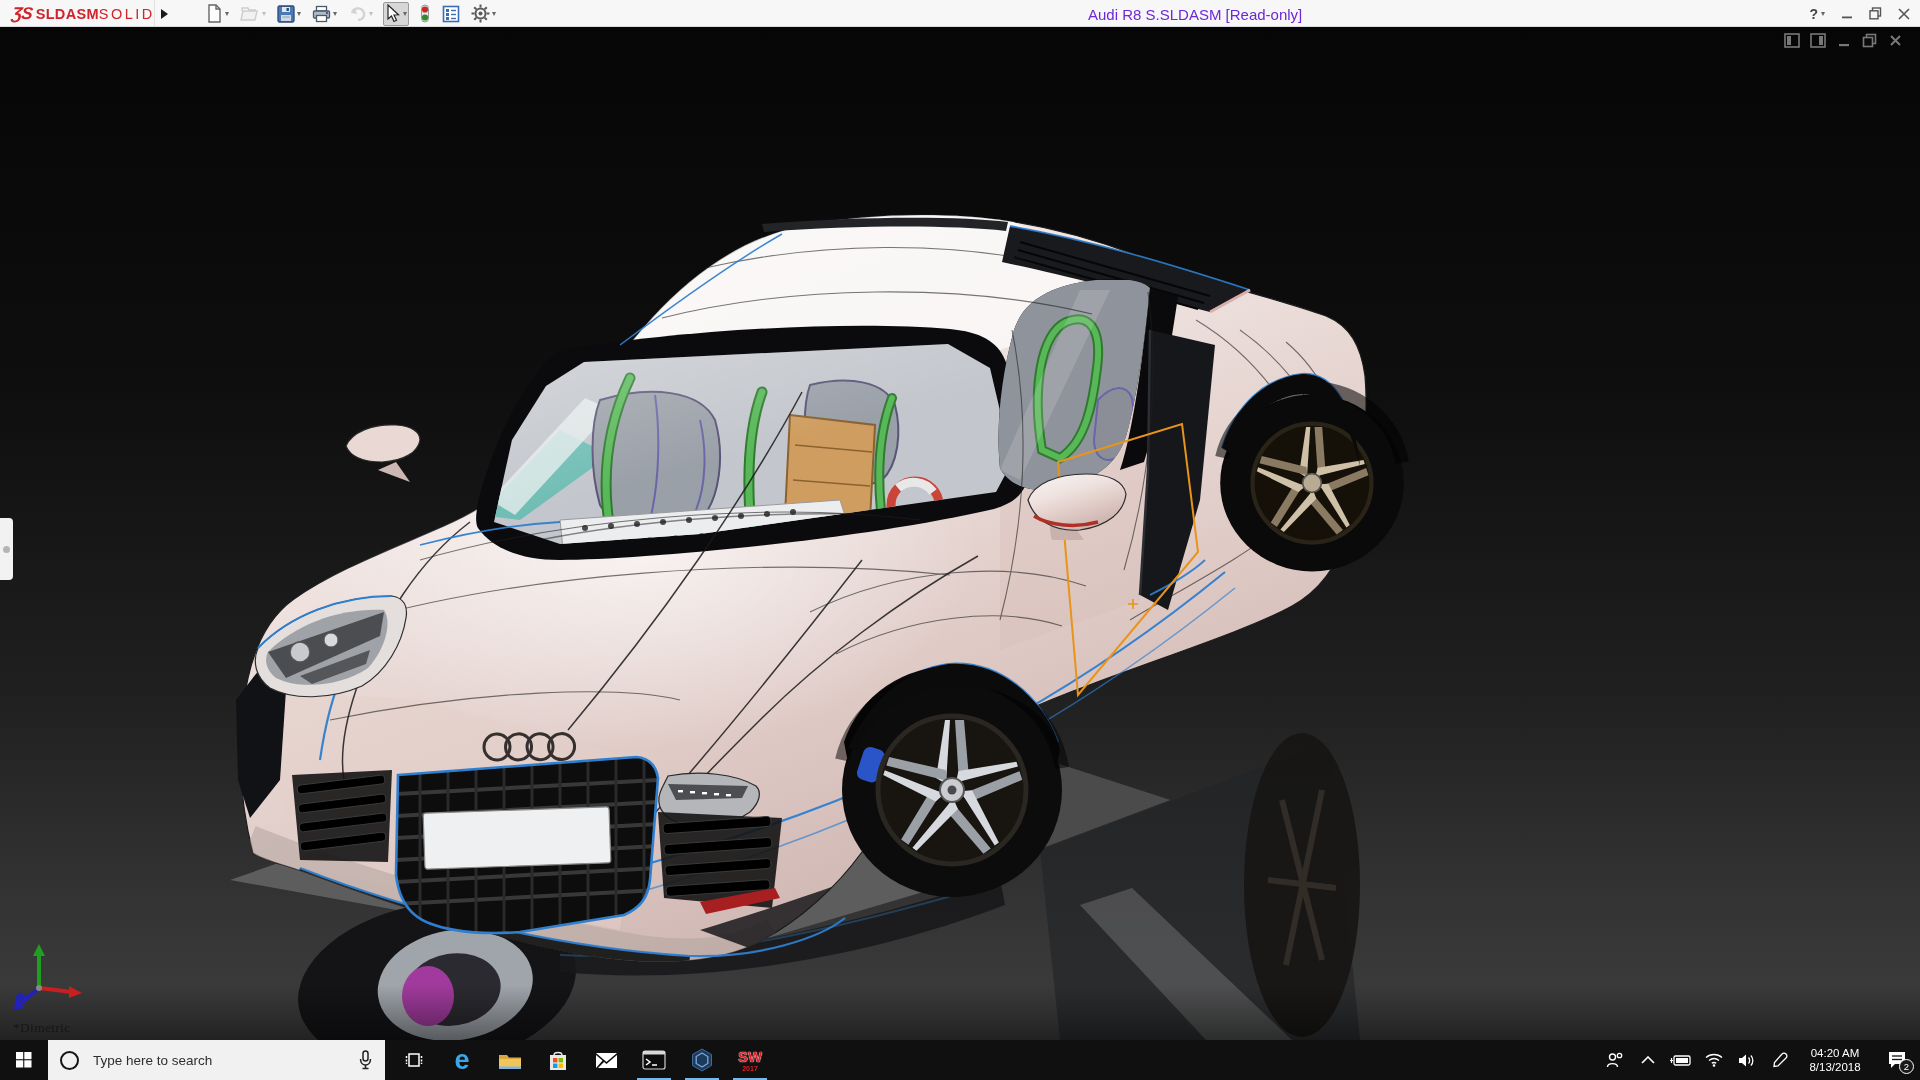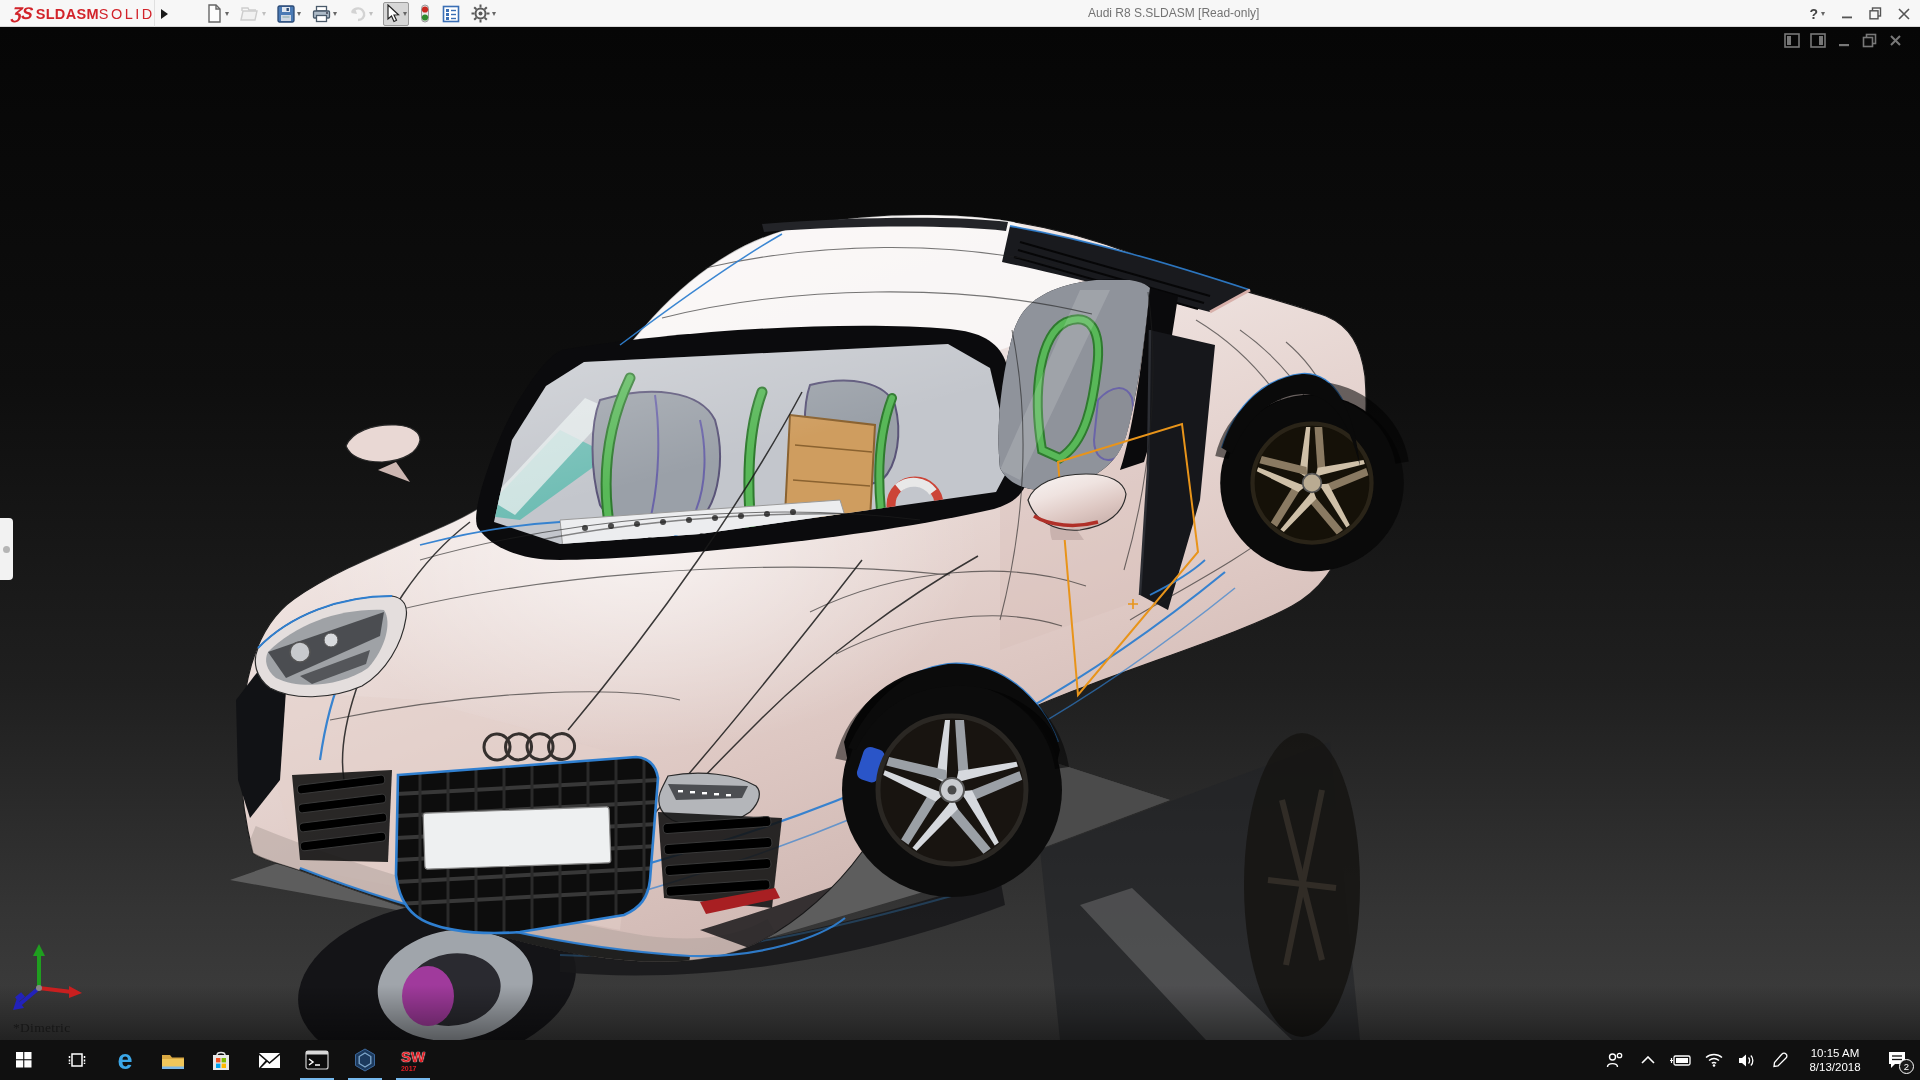--- a/index.html
+++ b/index.html
@@ -17,21 +17,21 @@
   .flyout{position:absolute;left:154px;top:0;height:27px;width:20px;display:flex;align-items:center;
     justify-content:center;border-left:1px solid #e0e0e0;cursor:pointer;}
   .flyout .tri{width:0;height:0;border-left:7px solid #1a1a1a;border-top:5px solid transparent;
     border-bottom:5px solid transparent;}
   .toolbar{position:absolute;left:204px;top:0;height:27px;display:flex;align-items:center;gap:9px;}
   .titem{display:flex;align-items:center;height:24px;padding:0 1px;border-radius:2px;}
   .titem svg{display:block;}
   .titem .caret{font-size:8px;color:#666;margin-left:2px;line-height:1;}
   .titem.disabled{opacity:.38;}
   .titem.selected{background:#d7d7d7;border:1px solid #9a9a9a;}
-  .title-text{position:absolute;left:1088px;top:6px;font-size:12px;color:#737373;white-space:nowrap;}
+  .title-text{position:absolute;left:1088px;top:6px;font-size:15px;color:#6d28d9;white-space:nowrap;}
   .win-controls{position:absolute;right:10px;top:0;height:27px;display:flex;align-items:center;gap:16px;}
   .wc{color:#555;font-size:13px;display:flex;align-items:center;cursor:pointer;}
   .wc svg{display:block;}
   .help-q{font-weight:bold;font-size:14px;color:#444;}
   .help-caret{font-size:8px;color:#666;margin-left:3px;}
 
   
   .viewport{position:absolute;left:0;top:27px;width:1920px;height:1013px;background:#0a0a0a;}
   .scene{position:absolute;left:0;top:0;}
   .doc-controls{position:absolute;right:16px;top:5px;display:flex;align-items:center;gap:9px;}
@@ -47,21 +47,21 @@
   .taskbar{position:absolute;left:0;top:1040px;width:1920px;height:40px;background:#101010;
     display:flex;align-items:stretch;}
   .start{width:48px;display:flex;align-items:center;justify-content:center;cursor:pointer;}
   .searchbox{width:337px;background:#f1f1f1;display:flex;align-items:center;padding:0 12px;cursor:text;}
   .searchbox .ring{width:19px;height:19px;border:2.6px solid #141414;border-radius:50%;margin-right:14px;flex:none;}
   .searchbox .ph{font-size:13.5px;color:#2e2e2e;flex:1;}
   .apps{display:flex;margin-left:5px;}
   .appslot{width:48px;position:relative;display:flex;align-items:center;justify-content:center;cursor:pointer;}
   .appslot.running::after{content:"";position:absolute;left:7px;right:7px;bottom:0;height:2px;background:var(--underline,#76b9ed);}
   .edge-e{font-size:27px;font-weight:bold;color:#3ba7e8;line-height:1;}
-  .sw-badge{display:flex;flex-direction:column;align-items:flex-start;line-height:1;}
+  .sw-badge{display:flex;flex-direction:column;align-items:center;line-height:1;}
   .sw-badge .sw{font-size:15px;font-weight:bold;color:#e01f26;text-shadow:0 0 1px #fff,0 0 1px #fff;}
   .sw-badge .yr{font-size:7px;font-weight:bold;color:#e01f26;margin-top:1px;}
   .tray{margin-left:auto;display:flex;align-items:center;}
   .trayic{width:33px;height:40px;display:flex;align-items:center;justify-content:center;cursor:pointer;}
   .clock{width:78px;text-align:center;color:#fff;font-size:11.5px;line-height:14px;cursor:pointer;}
   .notif{position:relative;width:46px;height:40px;display:flex;align-items:center;justify-content:center;cursor:pointer;}
   .notif .badge{position:absolute;right:6px;bottom:6px;width:15px;height:15px;border-radius:50%;
     background:#1a1a1a;border:1.5px solid #fff;color:#fff;font-size:9.5px;display:flex;
     align-items:center;justify-content:center;}
 </style>
@@ -602,20 +602,30 @@
 <div class="taskbar">
   <div class="start">
     <svg width="16" height="16" viewBox="0 0 16 16">
       <rect x="0" y="0" width="7.2" height="7.2" fill="#fff"></rect>
         <rect x="8.3" y="0" width="7.2" height="7.2" fill="#fff"></rect>
       <rect x="0" y="8.3" width="7.2" height="7.2" fill="#fff"></rect>
         <rect x="8.3" y="8.3" width="7.2" height="7.2" fill="#fff"></rect>
     </svg>
   </div>
 
+  <div class="searchbox">
+    <span class="ring"></span>
+    <span class="ph">Type here to search</span>
+    <svg width="15" height="20" viewBox="0 0 15 20">
+      <rect x="5" y="1" width="5" height="10" rx="2.5" fill="none" stroke="#222" stroke-width="1.5"></rect>
+      <path d="M2.5 9 C2.5 13 5 15 7.5 15 C10 15 12.5 13 12.5 9" fill="none" stroke="#222" stroke-width="1.5"></path>
+      <line x1="7.5" y1="15" x2="7.5" y2="18" stroke="#222" stroke-width="1.5"></line>
+      <line x1="4.5" y1="18.5" x2="10.5" y2="18.5" stroke="#222" stroke-width="1.5"></line>
+    </svg>
+  </div>
 
   <div class="apps">
     <div class="appslot">
       <svg width="20" height="18" viewBox="0 0 20 18">
         <rect x="5" y="3" width="10" height="12" fill="none" stroke="#fff" stroke-width="1.5"></rect>
         <path d="M2.5 5 L2.5 13 M17.5 5 L17.5 13" stroke="#fff" stroke-width="1.5" stroke-dasharray="2 1.4"></path>
       </svg>
     </div>
     <div class="appslot">
       <span class="edge-e">e</span>
@@ -699,21 +709,21 @@
         <polygon points="1,5 4,5 8,1.5 8,13.5 4,10 1,10" fill="#fff"></polygon>
         <path d="M10.5 4.5 C12 6 12 9 10.5 10.5 M12.8 2.5 C15.5 5 15.5 10 12.8 12.5" fill="none" stroke="#fff" stroke-width="1.3"></path>
       </svg>
     </div>
     <div class="trayic">
       <svg width="16" height="16" viewBox="0 0 16 16">
         <path d="M10 2 C11 0.8 13 0.8 14 2 C15.2 3 15.2 5 14 6 L6 14 L2 14.5 L2.5 10.5 Z" fill="none" stroke="#fff" stroke-width="1.3"></path>
       </svg>
     </div>
     <div class="clock">
-      <div>10:15 AM</div>
+      <div>04:20 AM</div>
       <div>8/13/2018</div>
     </div>
     <div class="notif">
       <svg width="20" height="18" viewBox="0 0 20 18">
         <path d="M2 1 L18 1 L18 13 L8 13 L4 17 L4 13 L2 13 Z" fill="#fff"></path>
         <line x1="5" y1="5" x2="15" y2="5" stroke="#101010" stroke-width="1.3"></line>
         <line x1="5" y1="8.5" x2="15" y2="8.5" stroke="#101010" stroke-width="1.3"></line>
       </svg>
       <span class="badge">2</span>
     </div>

